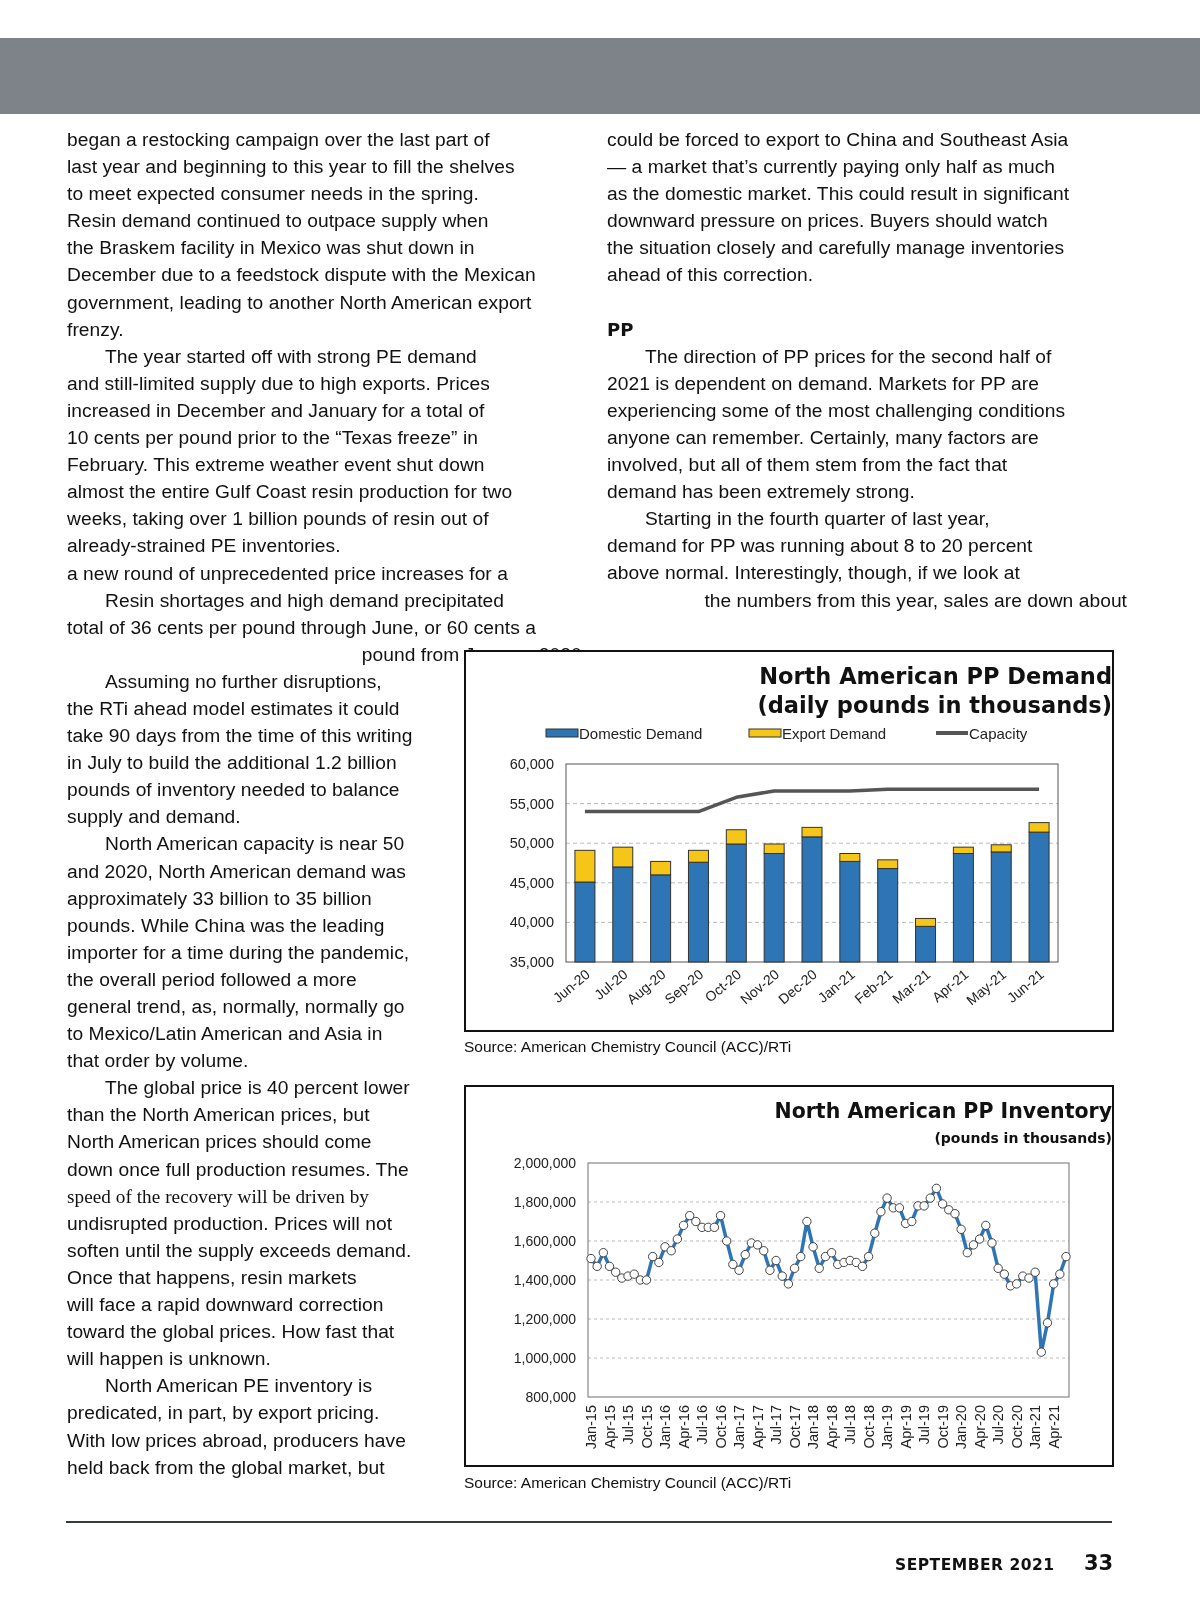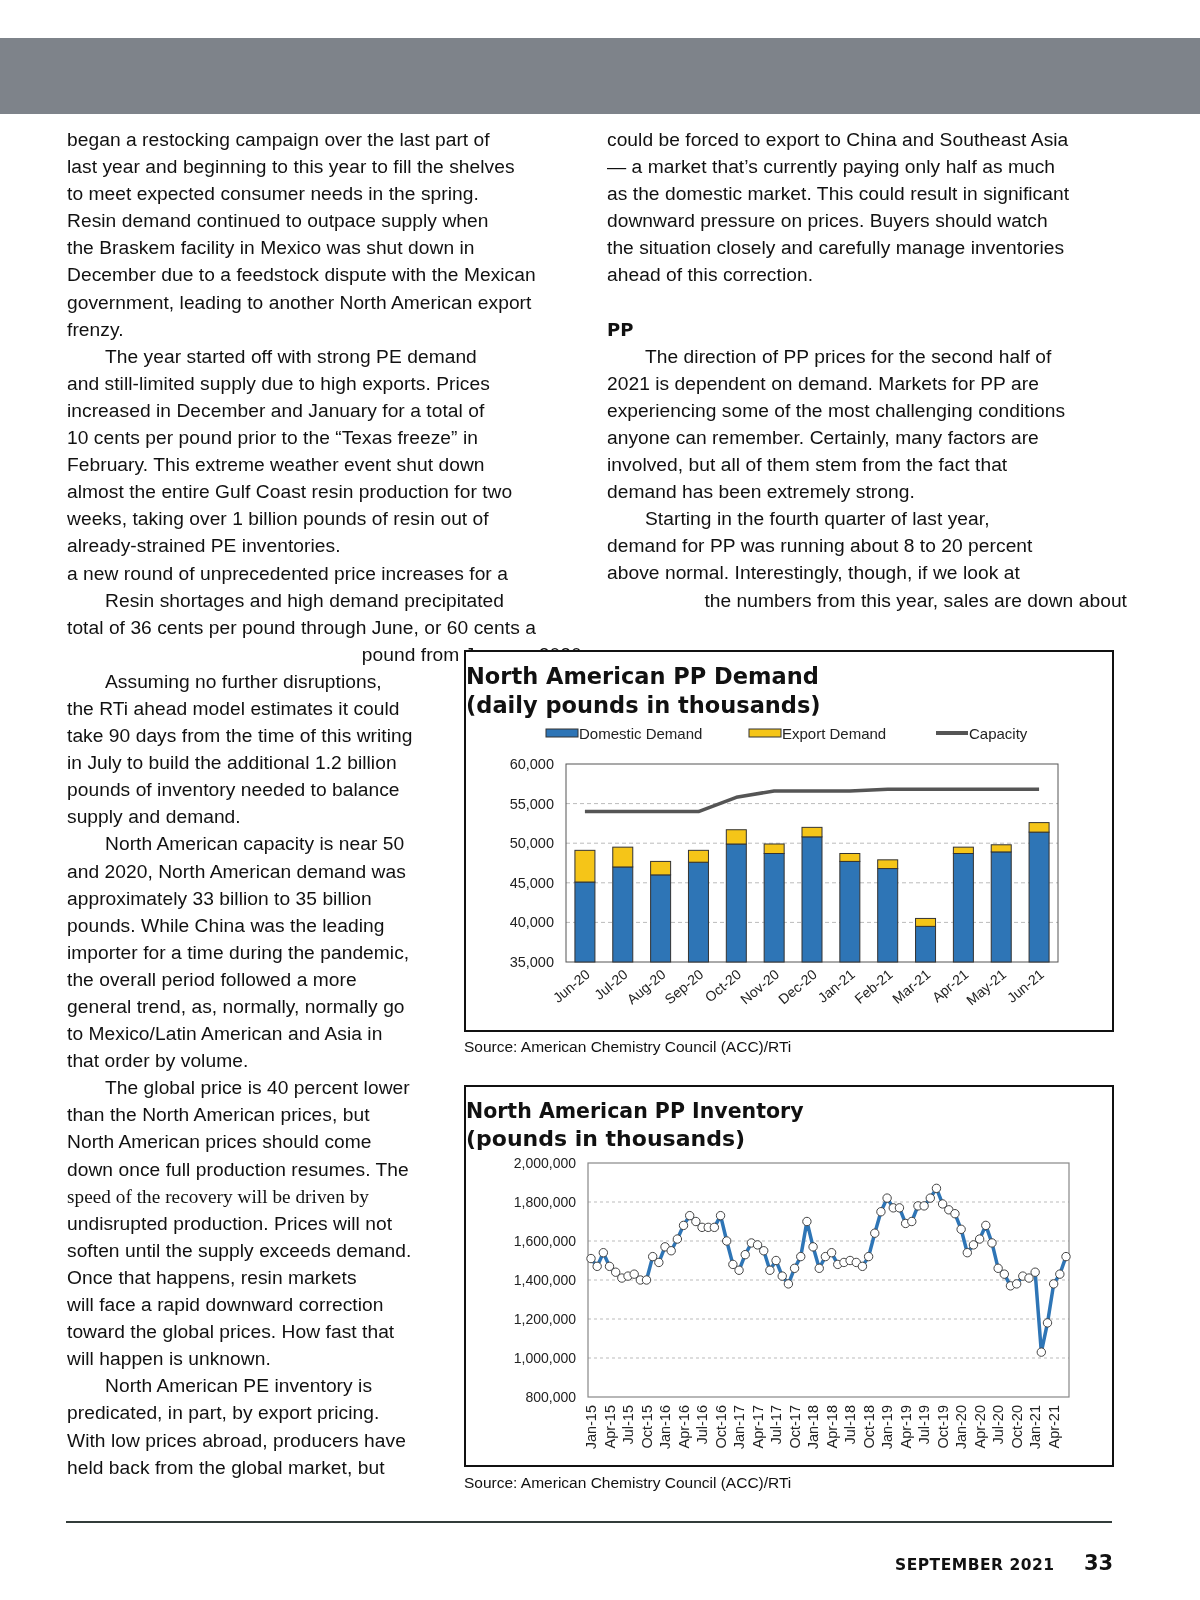--- a/index.html
+++ b/index.html
@@ -7,21 +7,21 @@
   .topband{position:absolute;left:0;top:38px;width:1200px;height:76px;background:#7e838a;}
   .col{position:absolute;font-size:19.2px;line-height:27.1px;letter-spacing:0.05px;}
   .col p{margin:0;}
   #colL{left:67px;top:126px;width:520px;}
   #colR{left:607px;top:126px;width:520px;}
   .head{font-weight:bold;font-family:"DejaVu Sans",sans-serif;font-size:18px;margin-top:27px !important;}
   .nw{white-space:nowrap;}
   .chartbox{position:absolute;border:2px solid #111;background:#fff;}
   #demandBox{left:464px;top:650px;width:646px;height:378px;}
   #invBox{left:464px;top:1085px;width:646px;height:378px;}
-  .ctitle{position:absolute;left:0;width:100%;text-align:left;font-family:"DejaVu Sans",sans-serif;font-weight:bold;color:#111;}
+  .ctitle{position:absolute;left:0;width:100%;text-align:right;font-family:"DejaVu Sans",sans-serif;font-weight:bold;color:#111;}
   .source{position:absolute;font-size:15.5px;color:#111;}
   .footer-rule{position:absolute;left:66px;top:1521px;width:1046px;height:2px;background:#333c3a;}
   .footer-month{position:absolute;left:895px;top:1556px;font-family:"DejaVu Sans",sans-serif;font-weight:bold;font-size:15.5px;letter-spacing:0.5px;}
   .footer-page{position:absolute;left:1084px;top:1551px;font-family:"DejaVu Sans",sans-serif;font-weight:bold;font-size:21px;}
   svg text{font-family:"Liberation Sans",sans-serif;}
 </style>
 </head>
 <body>
 
 <div class="topband"></div>
@@ -178,21 +178,21 @@
       <rect x="563.0769230769231" y="180.112" width="20" height="129.888" fill="#2e75b6" stroke="#333" stroke-width="1"></rect>
       <rect x="563.0769230769231" y="170.608" width="20" height="9.50399999999999" fill="#f5c518" stroke="#333" stroke-width="1"></rect>
       <text x="579.0769230769231" y="324" text-anchor="end" font-size="14" fill="#222" transform="rotate(-40 579.0769230769231 324)">Jun-21</text>
       <polyline points="118.92307692307692,159.52 156.76923076923077,159.52 194.6153846153846,159.52 232.46153846153845,159.52 270.3076923076923,145.264 308.1538461538462,138.928 346,138.928 383.84615384615387,138.928 421.6923076923077,137.344 459.53846153846155,137.344 497.3846153846154,137.344 535.2307692307693,137.344 573.0769230769231,137.344" fill="none" stroke="#555555" stroke-width="3.5" stroke-linejoin="round"></polyline>
     </svg>
 </div>
 <div class="source" style="left:464px;top:1038px;">Source: American Chemistry Council (ACC)/RTi</div>
 
 <div class="chartbox" id="invBox">
   <div class="ctitle" style="top:11px;font-size:20.5px;line-height:27px;">North American PP Inventory</div>
-  <div class="ctitle" style="top:38px;font-size:22px;line-height:27px;">(pounds in thousands)</div>
+  <div class="ctitle" style="top:38px;font-size:14px;line-height:27px;">(pounds in thousands)</div>
   <svg id="invSvg" width="646" height="378" style="position:absolute;left:0;top:0;">
       <text x="110" y="315" text-anchor="end" font-size="14" fill="#222">800,000</text>
       <line x1="122" y1="271" x2="603" y2="271" stroke="#bbb" stroke-dasharray="3,3" stroke-width="1"></line>
       <text x="110" y="276" text-anchor="end" font-size="14" fill="#222">1,000,000</text>
       <line x1="122" y1="232" x2="603" y2="232" stroke="#bbb" stroke-dasharray="3,3" stroke-width="1"></line>
       <text x="110" y="237" text-anchor="end" font-size="14" fill="#222">1,200,000</text>
       <line x1="122" y1="193" x2="603" y2="193" stroke="#bbb" stroke-dasharray="3,3" stroke-width="1"></line>
       <text x="110" y="198" text-anchor="end" font-size="14" fill="#222">1,400,000</text>
       <line x1="122" y1="154" x2="603" y2="154" stroke="#bbb" stroke-dasharray="3,3" stroke-width="1"></line>
       <text x="110" y="159" text-anchor="end" font-size="14" fill="#222">1,600,000</text>

